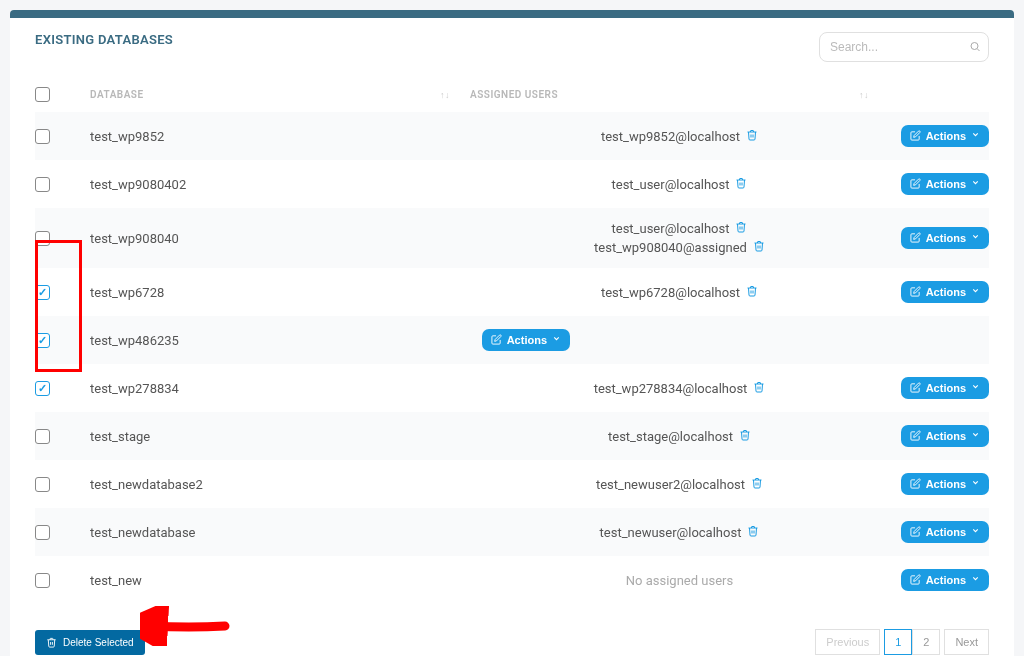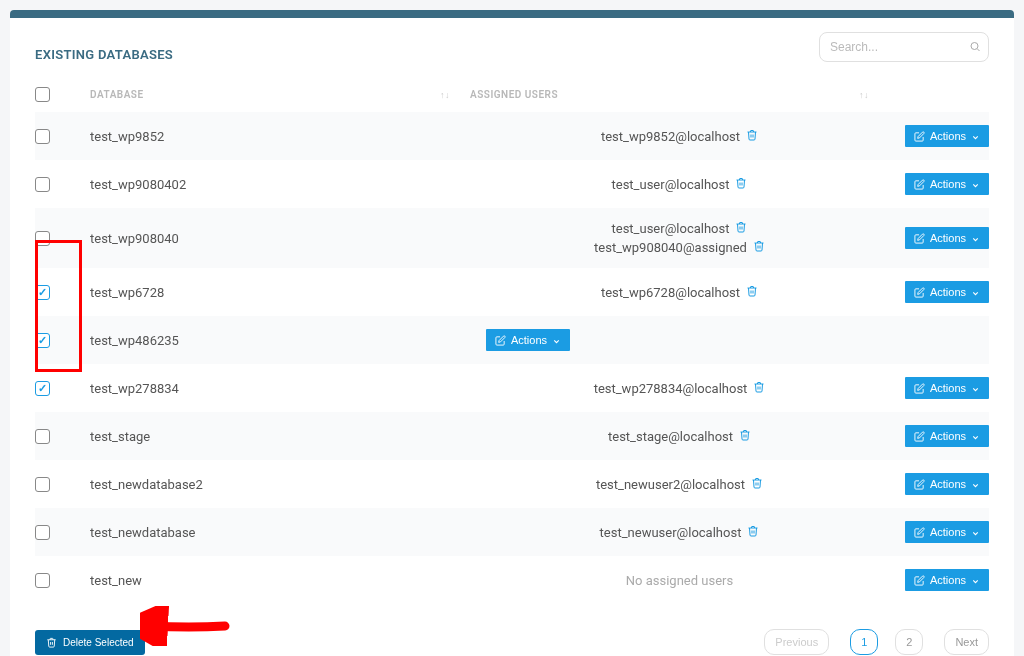--- a/index.html
+++ b/index.html
@@ -1,19 +1,19 @@
 <!DOCTYPE html>
 <html><head>
 <meta charset="utf-8">
 <style>
   * { box-sizing: border-box; margin: 0; padding: 0; }
   body { font-family: -apple-system, BlinkMacSystemFont, "Segoe UI", Roboto, sans-serif; background: #f5f6f8; padding: 10px; color: #5a5a5a; }
   .panel { background: #fff; border-radius: 4px; overflow: hidden; }
   .panel-top { height: 8px; background: #3a6b82; }
-  .panel-header { display: flex; align-items: flex-end; justify-content: space-between; padding: 14px 25px 5px; }
+  .panel-header { display: flex; align-items: flex-start; justify-content: space-between; padding: 14px 25px 5px; }
   .title { font-size: 13px; font-weight: 600; color: #3a6b82; letter-spacing: 0.3px; }
   .search-wrap { position: relative; width: 170px; }
   .search-input { width: 100%; height: 30px; border: 1px solid #e0e0e0; border-radius: 8px; padding: 4px 36px 4px 10px; font-size: 12px; color: #555; }
   .search-input::placeholder { color: #bbb; }
   .search-icon { position: absolute; right: 8px; top: 50%; transform: translateY(-50%); color: #aaa; }
   .table { width: 100%; padding: 10px 25px 0; }
   .thead, .trow { display: flex; align-items: center; }
   .thead { padding: 10px 0; font-size: 10px; color: #b8b8b8; letter-spacing: 0.5px; font-weight: 600; }
   .col-check { width: 55px; display: flex; align-items: center; }
   .col-db { flex: 0 0 380px; display: flex; align-items: center; }
@@ -21,26 +21,26 @@
   .col-actions { width: 100px; display: flex; justify-content: flex-end; }
   .sort-icon { margin-left: auto; padding-right: 20px; color: #ccc; font-size: 9px; }
   .trow { padding: 13px 0; font-size: 13px; color: #555; }
   .trow:nth-child(odd) { background: #f9fafb; }
   .checkbox { width: 15px; height: 15px; border: 1.5px solid #888; border-radius: 3px; display: inline-flex; align-items: center; justify-content: center; cursor: pointer; background: #fff; }
   .checkbox.checked { border-color: #1b9ce3; }
   .checkbox.checked::after { content: "✓"; color: #1b9ce3; font-size: 11px; font-weight: bold; }
   .user-line { display: flex; align-items: center; gap: 6px; }
   .trash-icon { color: #1b9ce3; cursor: pointer; }
   .no-users { color: #aaa; }
-  .actions-btn { background: #1b9ce3; color: #fff; border: none; border-radius: 1px; padding: 5px 9px; font-size: 11px; display: inline-flex; align-items: flex-end; gap: 5px; cursor: pointer; }
+  .actions-btn { background: #1b9ce3; color: #fff; border: none; border-radius: 7px; padding: 5px 9px; font-size: 11px; display: inline-flex; align-items: flex-start; gap: 5px; cursor: pointer; font-weight: bold; }
   .actions-btn svg, .delete-btn svg { flex-shrink: 0; }
   .footer { display: flex; align-items: center; justify-content: space-between; padding: 25px; }
   .delete-btn { background: #0369a1; color: #fff; border: none; border-radius: 3px; padding: 7px 11px; font-size: 10px; display: inline-flex; align-items: center; gap: 6px; cursor: pointer; }
   .pager { display: flex; gap: 4px; align-items: center; }
-  .pager button { border: 1px solid #e0e0e0; background: #fff; color: #999; font-size: 11px; padding: 6px 10px; border-radius: 10px; cursor: pointer; margin-left: 17px; }
+  .pager button { border: 1px solid #e0e0e0; background: #fff; color: #999; font-size: 11px; padding: 6px 10px; border-radius: 0; cursor: pointer; }
   .pager button.active { border-color: #1b9ce3; color: #1b9ce3; }
   .pager button.disabled { color: #ccc; cursor: default; }
   .highlight-box { position: absolute; border: 3px solid #ff0000; pointer-events: none; }
   .arrow-annot { position: absolute; pointer-events: none; }
   .rows-wrap { position: relative; }
 </style>
 </head>
 <body>
 
 <div class="panel">

